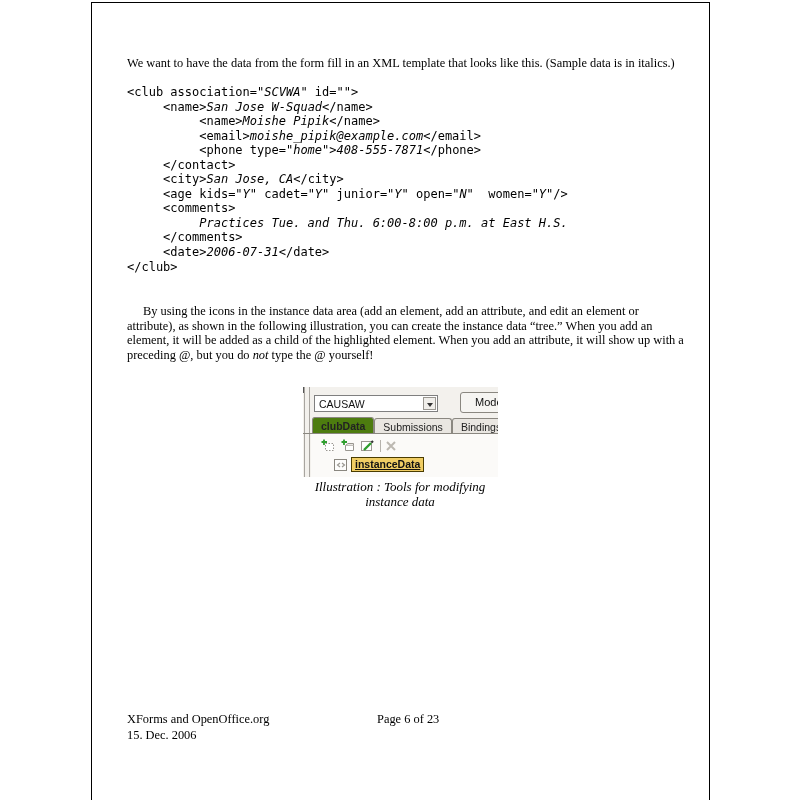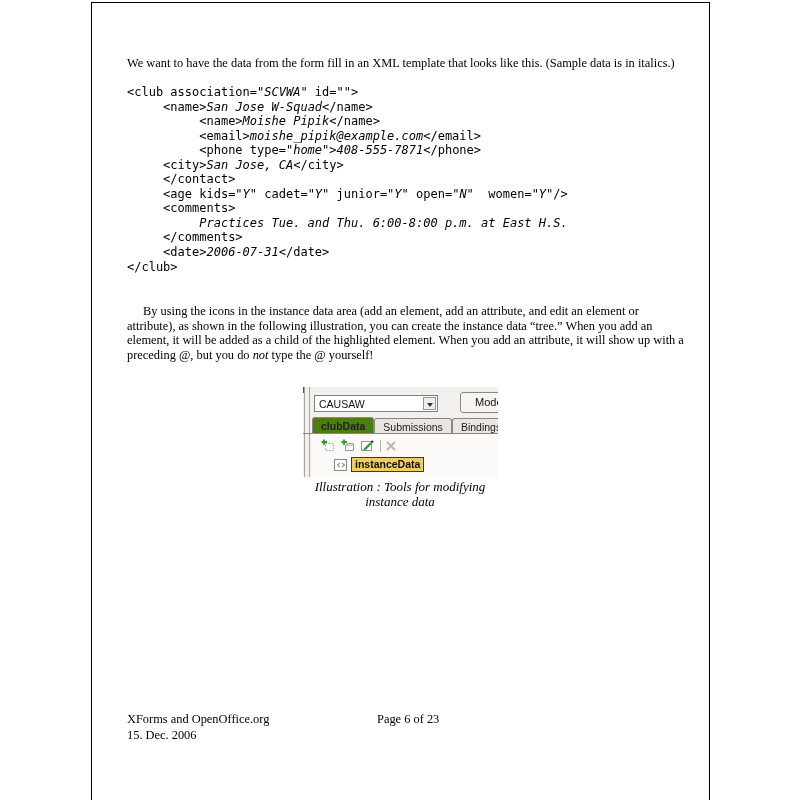--- a/index.html
+++ b/index.html
@@ -73,22 +73,22 @@
 <div class="para para1">
   <div class="pline">We want to have the data from the form fill in an XML template that looks like this. (Sample data is in italics.)</div>
 </div>
 
 <div class="codeblock">
   <div class="cline"><span>&lt;club association="</span><span class="it">SCVWA</span><span>" id=""&gt;</span></div>
   <div class="cline"><span>     &lt;name&gt;</span><span class="it">San Jose W-Squad</span><span>&lt;/name&gt;</span></div>
   <div class="cline"><span>          &lt;name&gt;</span><span class="it">Moishe Pipik</span><span>&lt;/name&gt;</span></div>
   <div class="cline"><span>          &lt;email&gt;</span><span class="it">moishe_pipik@example.com</span><span>&lt;/email&gt;</span></div>
   <div class="cline"><span>          &lt;phone type="</span><span class="it">home</span><span>"&gt;</span><span class="it">408-555-7871</span><span>&lt;/phone&gt;</span></div>
+  <div class="cline"><span>     &lt;/contact&gt;</span></div>
   <div class="cline"><span>     &lt;city&gt;</span><span class="it">San Jose, CA</span><span>&lt;/city&gt;</span></div>
-  <div class="cline"><span>     &lt;/contact&gt;</span></div>
   <div class="cline"><span>     &lt;age kids="</span><span class="it">Y</span><span>" cadet="</span><span class="it">Y</span><span>" junior="</span><span class="it">Y</span><span>" open="</span><span class="it">N</span><span>"  women="</span><span class="it">Y</span><span>"/&gt;</span></div>
   <div class="cline"><span>     &lt;comments&gt;</span></div>
   <div class="cline"><span>          </span><span class="it">Practices Tue. and Thu. 6:00-8:00 p.m. at East H.S.</span></div>
   <div class="cline"><span>     &lt;/comments&gt;</span></div>
   <div class="cline"><span>     &lt;date&gt;</span><span class="it">2006-07-31</span><span>&lt;/date&gt;</span></div>
   <div class="cline"><span>&lt;/club&gt;</span></div>
 </div>
 
 <div class="para para2">
   <div class="pline"><span>By using the icons in the instance data area (add an element, add an attribute, and edit an element or</span></div>
@@ -148,21 +148,21 @@
         <path d="M3 3 L11 11 M11 3 L3 11" stroke="#bcb8b1" stroke-width="2"></path>
       </svg>
     </span>
   </div>
 
   <div class="tree-row">
     <svg width="14" height="14" viewBox="0 0 14 14">
       <rect x="0.5" y="1.5" width="12" height="11" fill="#fdfdfc" stroke="#8a8780"></rect>
       <path d="M6 5 L3.5 7 L6 9 M8 5 L10.5 7 L8 9" stroke="#9a9791" stroke-width="1.2" fill="none"></path>
     </svg>
-    <span class="node-label" id="hl" style="background: rgb(240, 205, 100);">instanceData</span>
+    <span class="node-label" id="hl" style="background: rgb(240, 205, 100); text-decoration: underline;">instanceData</span>
   </div>
 </div>
 
 <div class="caption">
   <div>Illustration : Tools for modifying</div>
   <div>instance data</div>
 </div>
 
 <div class="footer-title">XForms and OpenOffice.org</div>
 <div class="footer-page">Page 6 of 23</div>

